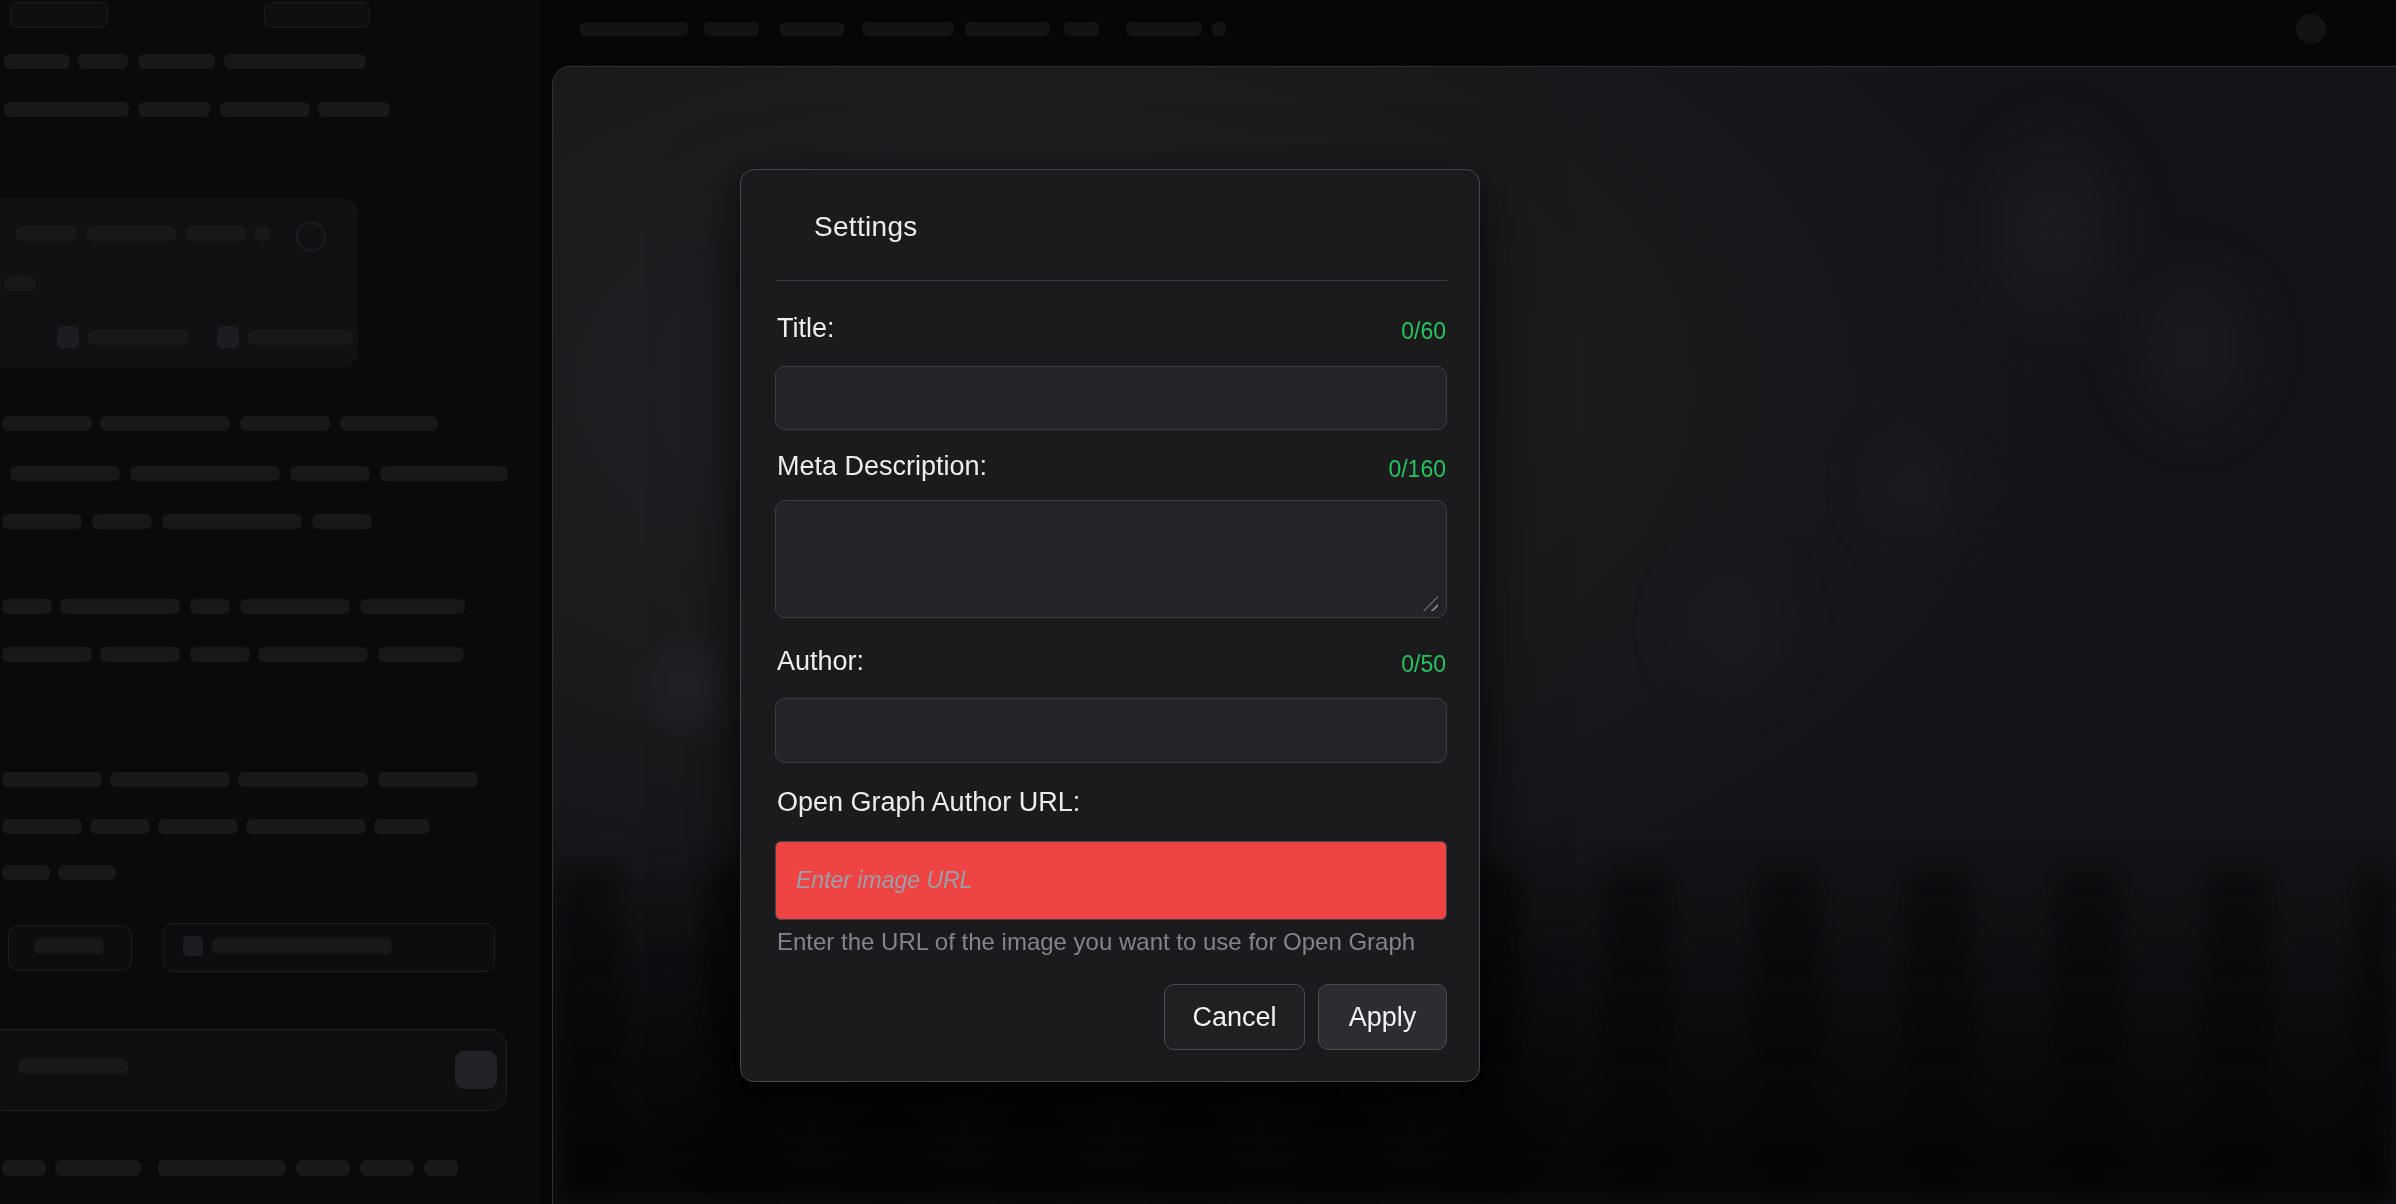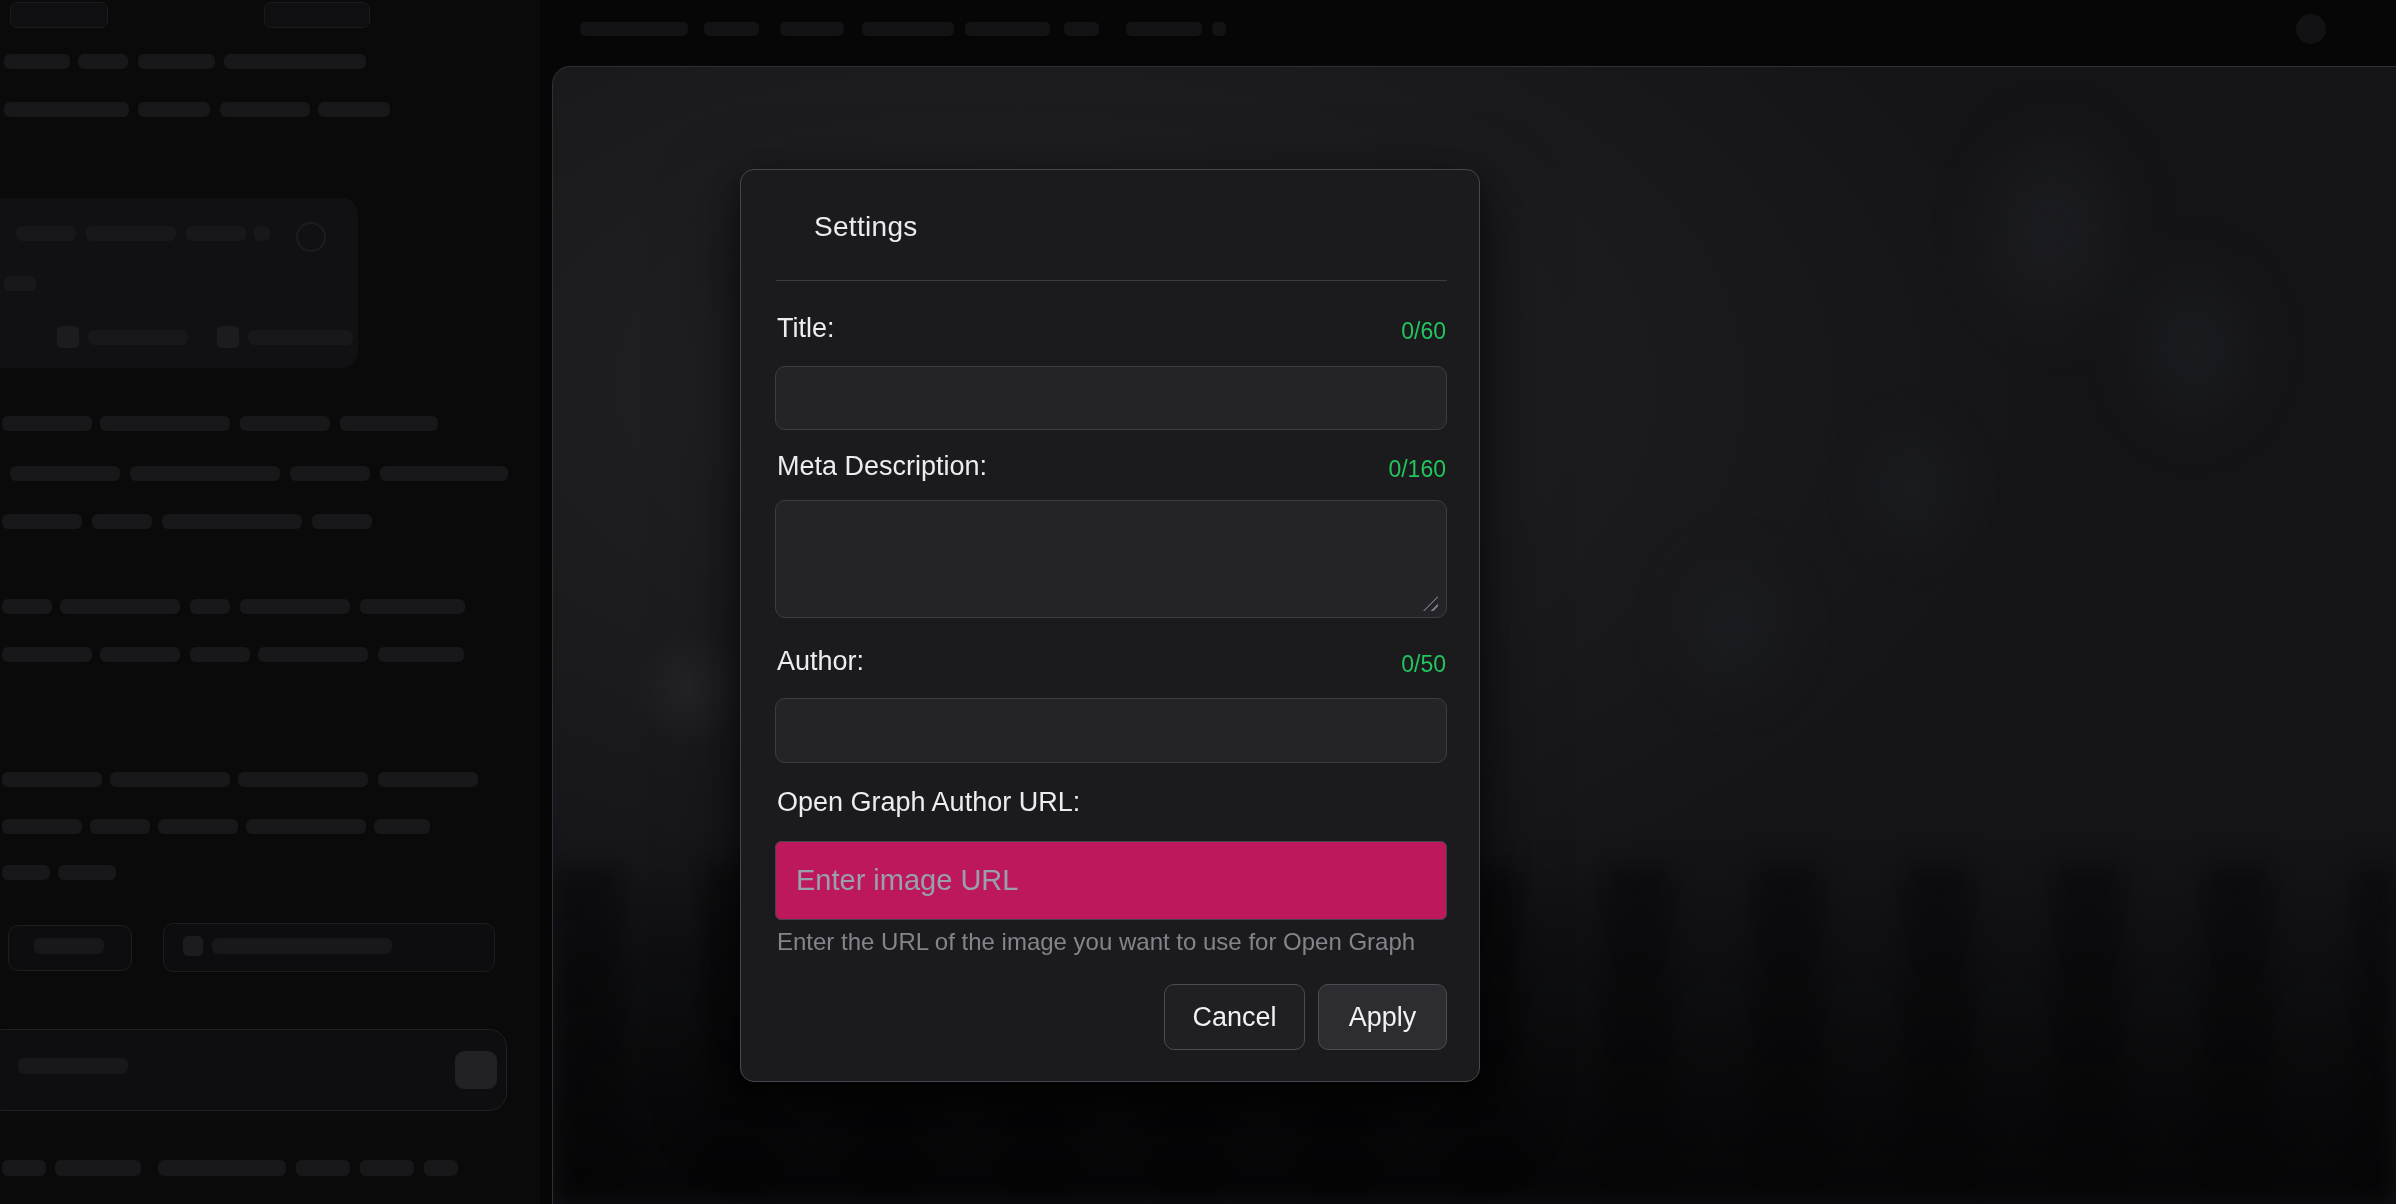--- a/index.html
+++ b/index.html
@@ -43,21 +43,21 @@
   .modal h2{position:absolute;left:73px;top:40px;margin:0;font-size:28px;font-weight:500;
             letter-spacing:.3px;color:#ececee;line-height:34px;}
   .divider{position:absolute;left:35px;right:32px;top:110px;height:1px;background:#3a3a41;}
 
   .flabel{position:absolute;left:36px;font-size:27px;font-weight:400;color:#ededef;line-height:34px;}
   .fcounter{position:absolute;right:33px;font-size:23px;color:#22c55e;line-height:30px;}
   .inp, .ta, .url{position:absolute;left:34px;width:672px;box-sizing:border-box;outline:none;
        background:#242428;border:1px solid #3c3c43;border-radius:10px;
        color:#e8e8ea;font-family:"Liberation Sans",sans-serif;font-size:27px;padding:0 20px;}
   .ta{padding:14px 20px;resize:none;}
-  .url{background:#be185d;border:1px solid #45454d;border-radius:6px;font-size:29px;}
+  .url{background:#ef4444;border:1px solid #45454d;border-radius:6px;font-size:23px;font-style:italic;}
   .url::placeholder{color:#99a0ab;opacity:1;}
   .resize-corner{position:absolute;width:15px;height:15px;pointer-events:none;
        background:repeating-linear-gradient(135deg, transparent 0 4px, #84848b 4px 6px);
        clip-path:polygon(100% 0, 0 100%, 100% 100%);opacity:.85;}
   .helper{position:absolute;left:36px;right:33px;font-size:24px;color:#84848c;line-height:30px;}
   .btnrow{position:absolute;right:32px;top:814px;display:flex;gap:13px;}
   .btn{height:66px;box-sizing:border-box;border-radius:10px;border:1px solid #4b4b54;
        color:#f1f1f3;font-family:"Liberation Sans",sans-serif;font-size:27px;cursor:pointer;
        display:flex;align-items:center;justify-content:center;}
   .btn.cancel{width:141px;background:#202023;}

